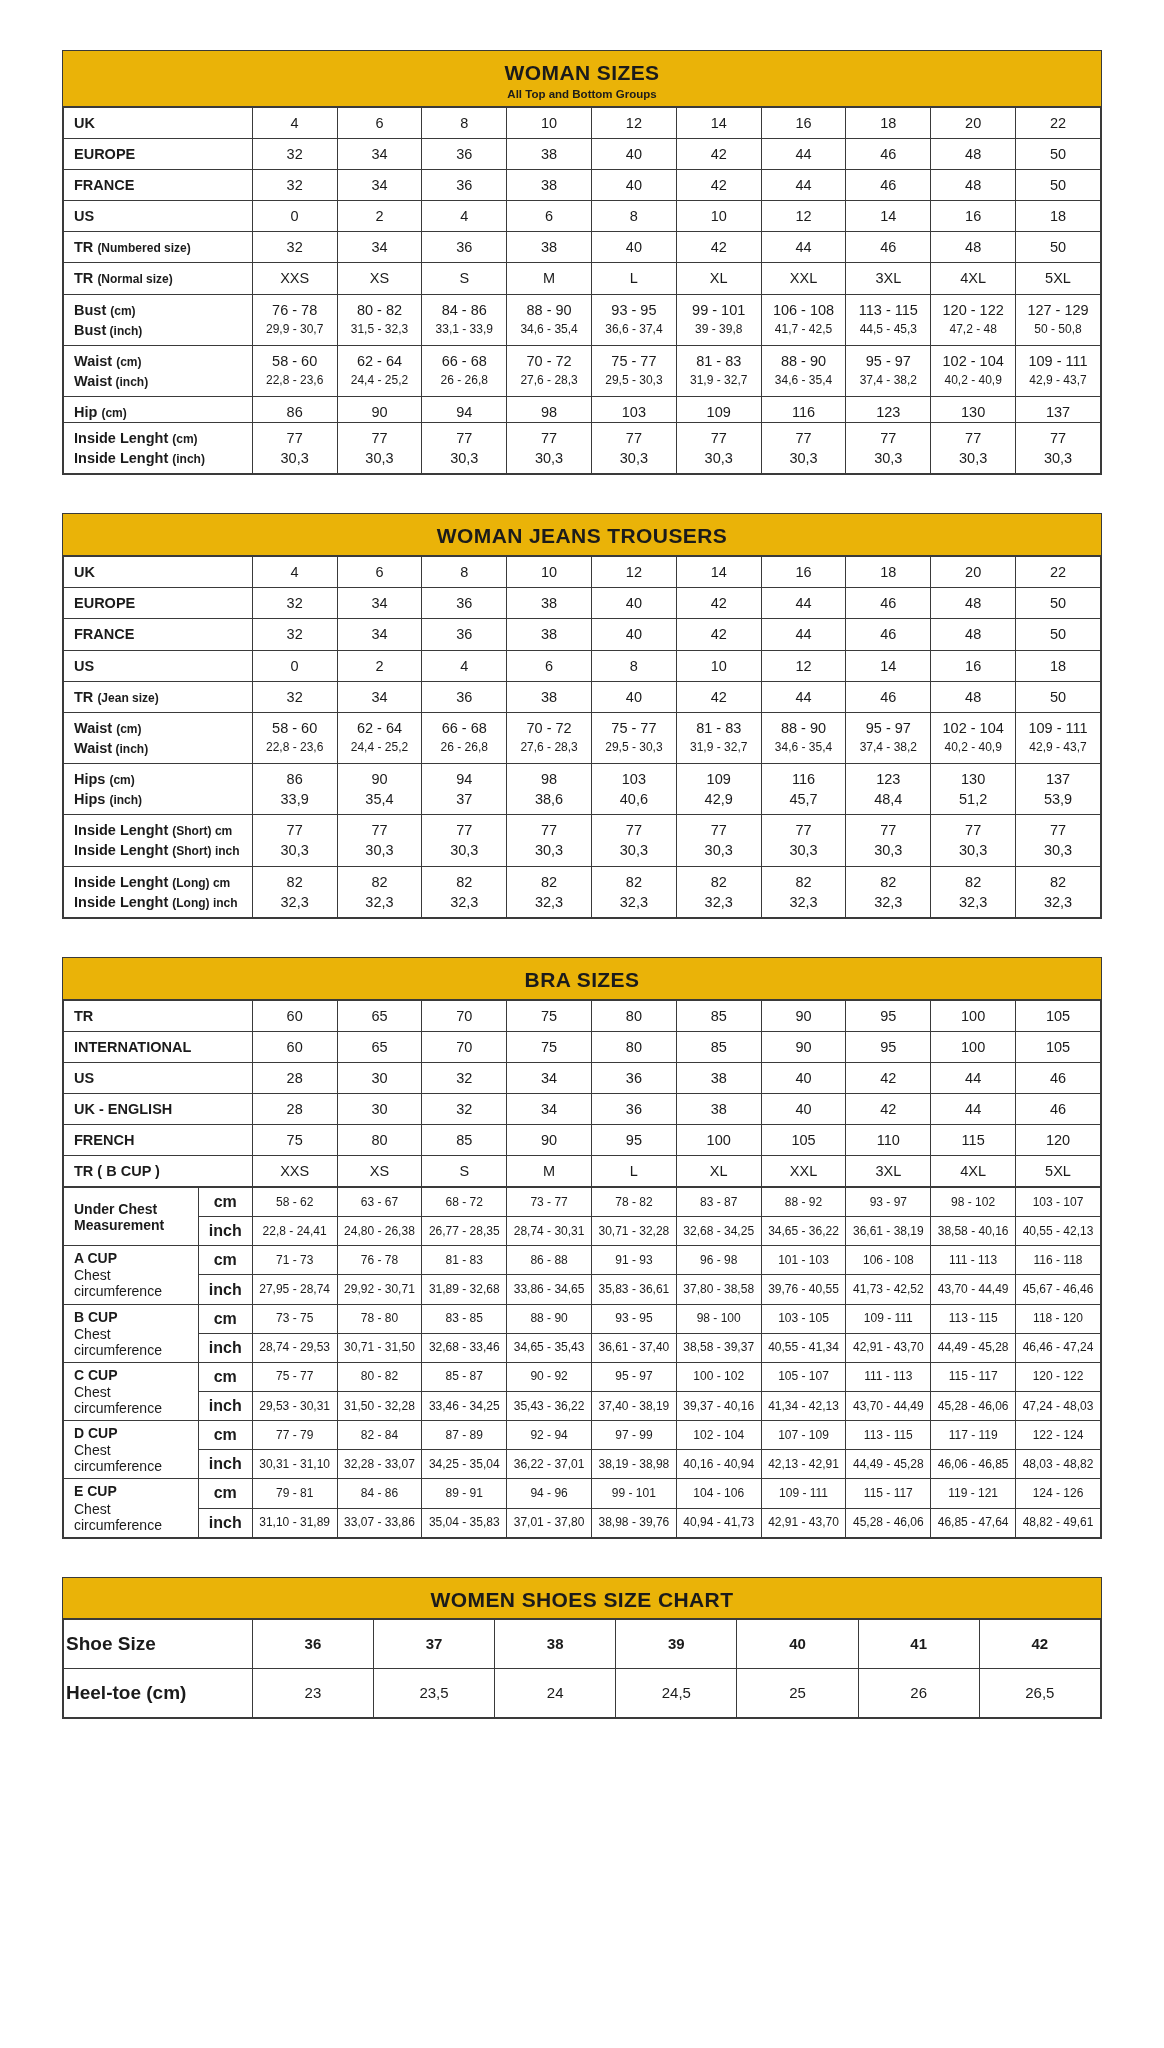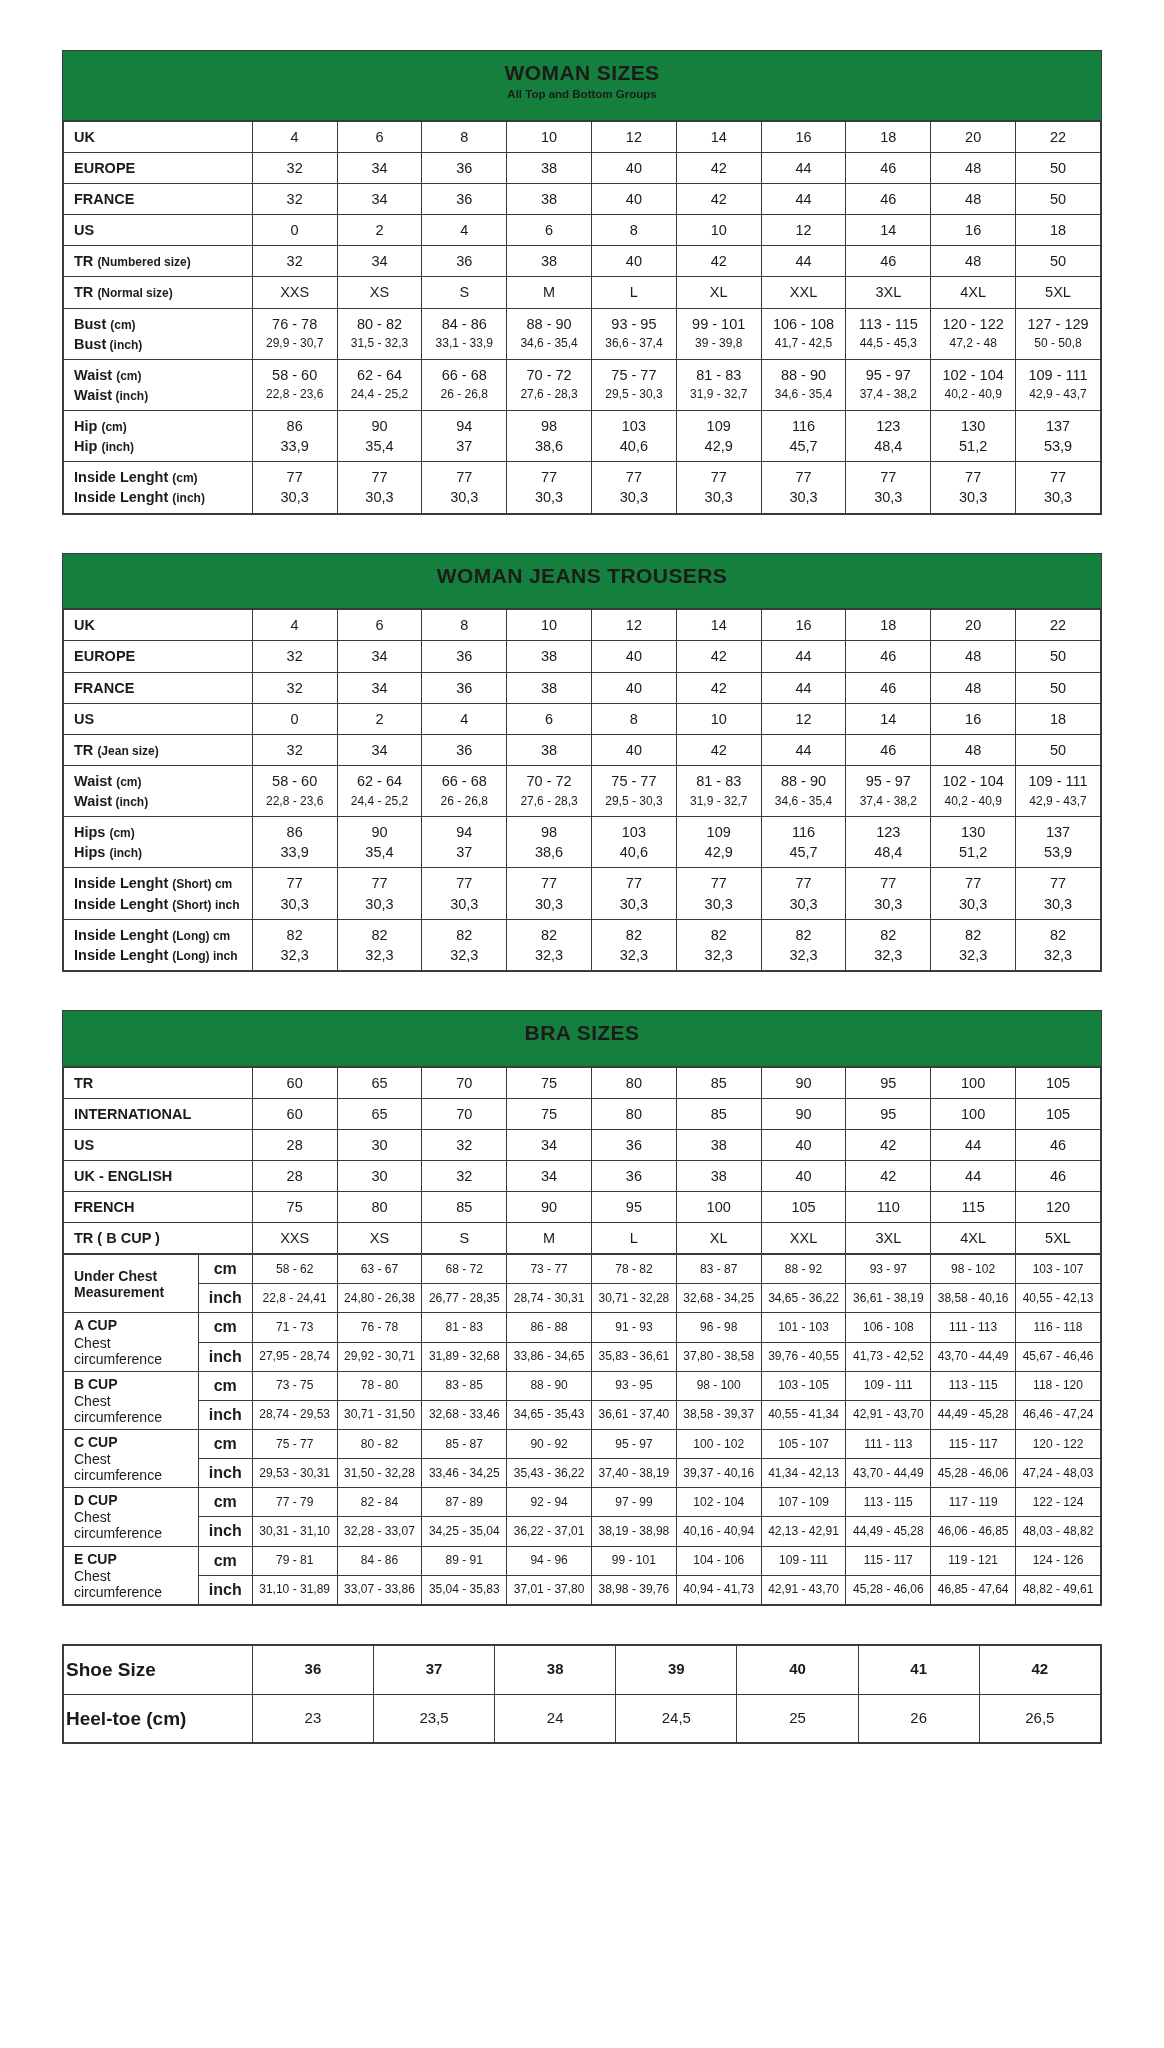--- a/index.html
+++ b/index.html
@@ -17,23 +17,23 @@
     width: 1164px;
     box-sizing: border-box;
     padding: 50px 62px 40px 62px;
   }
   .chart-block {
     margin-bottom: 38px;
     border: 1px solid #3a3a3a;
     box-sizing: border-box;
   }
   .chart-title {
-    background: #15803d;
+    background: #eab308;
     text-align: center;
-    padding: 10px 6px 20px 6px;
+    padding: 10px 6px 6px 6px;
     border-bottom: 1px solid #3a3a3a;
   }
   .chart-title .t1 {
     font-size: 21px;
     font-weight: bold;
     letter-spacing: 0.4px;
     display: block;
     line-height: 1.18;
   }
   .chart-title .t2 {
@@ -280,33 +280,20 @@
           <td>86</td>
           <td>90</td>
           <td>94</td>
           <td>98</td>
           <td>103</td>
           <td>109</td>
           <td>116</td>
           <td>123</td>
           <td>130</td>
           <td>137</td>
-        </tr>
-        <tr class="dual2">
-          <td class="lbl"><span>Hip</span> <span class="unit">(inch)</span></td>
-          <td>33,9</td>
-          <td>35,4</td>
-          <td>37</td>
-          <td>38,6</td>
-          <td>40,6</td>
-          <td>42,9</td>
-          <td>45,7</td>
-          <td>48,4</td>
-          <td>51,2</td>
-          <td>53,9</td>
         </tr>
 
         <tr class="dual">
           <td class="lbl"><span>Inside Lenght</span> <span class="unit">(cm)</span></td>
           <td>77</td>
           <td>77</td>
           <td>77</td>
           <td>77</td>
           <td>77</td>
           <td>77</td>
@@ -828,20 +815,23 @@
           <td>42,91 - 43,70</td>
           <td>45,28 - 46,06</td>
           <td>46,85 - 47,64</td>
           <td>48,82 - 49,61</td>
         </tr>
       </tbody>
     </table>
   </div>
 
   <div class="chart-block">
+    <div class="chart-title">
+      <span class="t1">WOMEN SHOES SIZE CHART</span>
+    </div>
     <table class="shoes">
       <colgroup>
         <col style="width:18.2%">
         <col style="width:11.68%">
           <col style="width:11.68%">
           <col style="width:11.68%">
           <col style="width:11.68%">
         <col style="width:11.68%">
           <col style="width:11.68%">
           <col style="width:11.68%">

